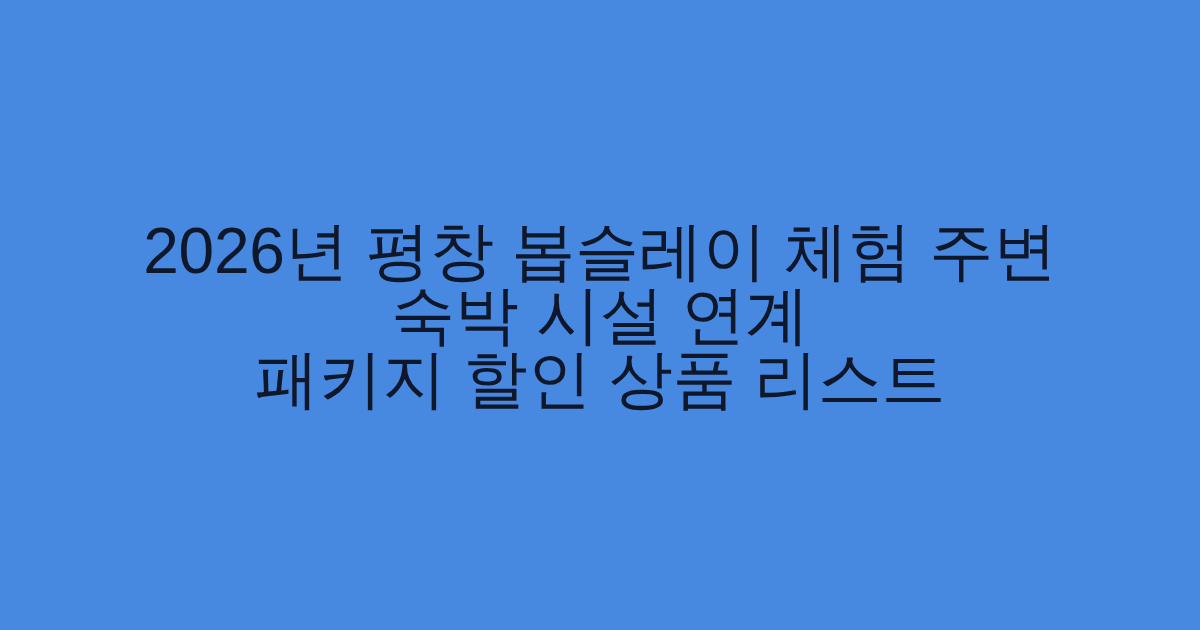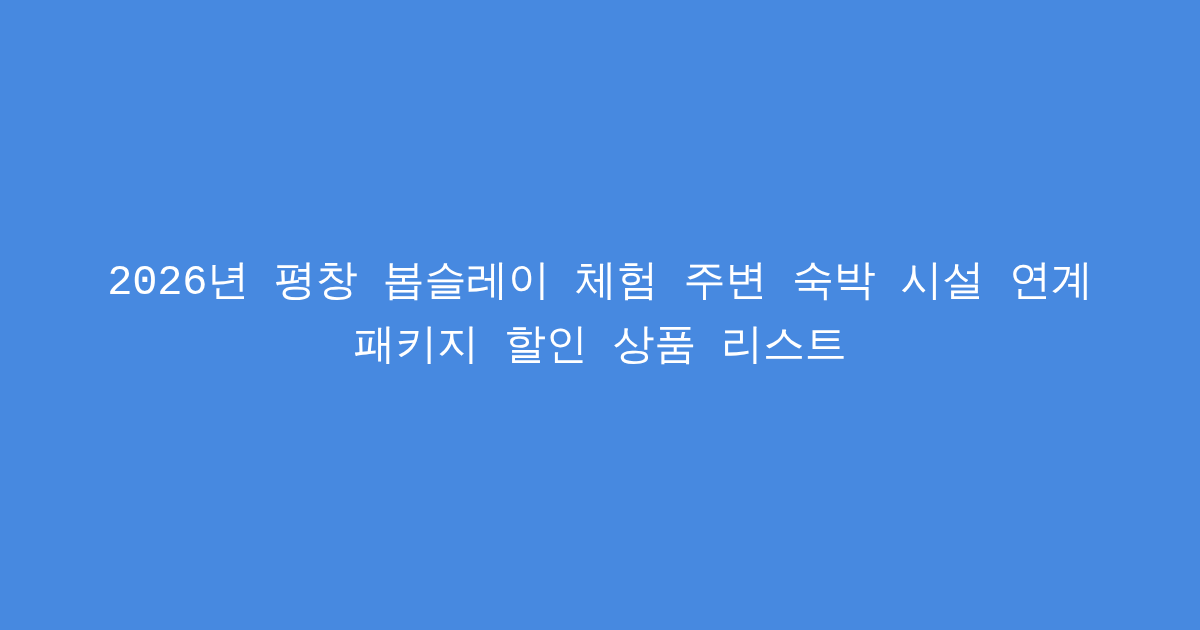--- a/index.html
+++ b/index.html
@@ -29,23 +29,23 @@
 
   .headline-block {
     width: 1060px;
     text-align: center;
     padding: 0 20px;
     box-sizing: border-box;
   }
 
   .headline {
     margin: 0;
-    color: #ffffff;
-    font-family: Liberation Mono, monospace;
-    font-size: 42px;
+    color: #0f172a;
+    font-family: Liberation Sans, sans-serif;
+    font-size: 64px;
     font-weight: 400;
     line-height: 64px;
     letter-spacing: -0.2px;
     word-break: keep-all;
     white-space: pre-line;
   }
 </style>
 </head>
 <body>
 

